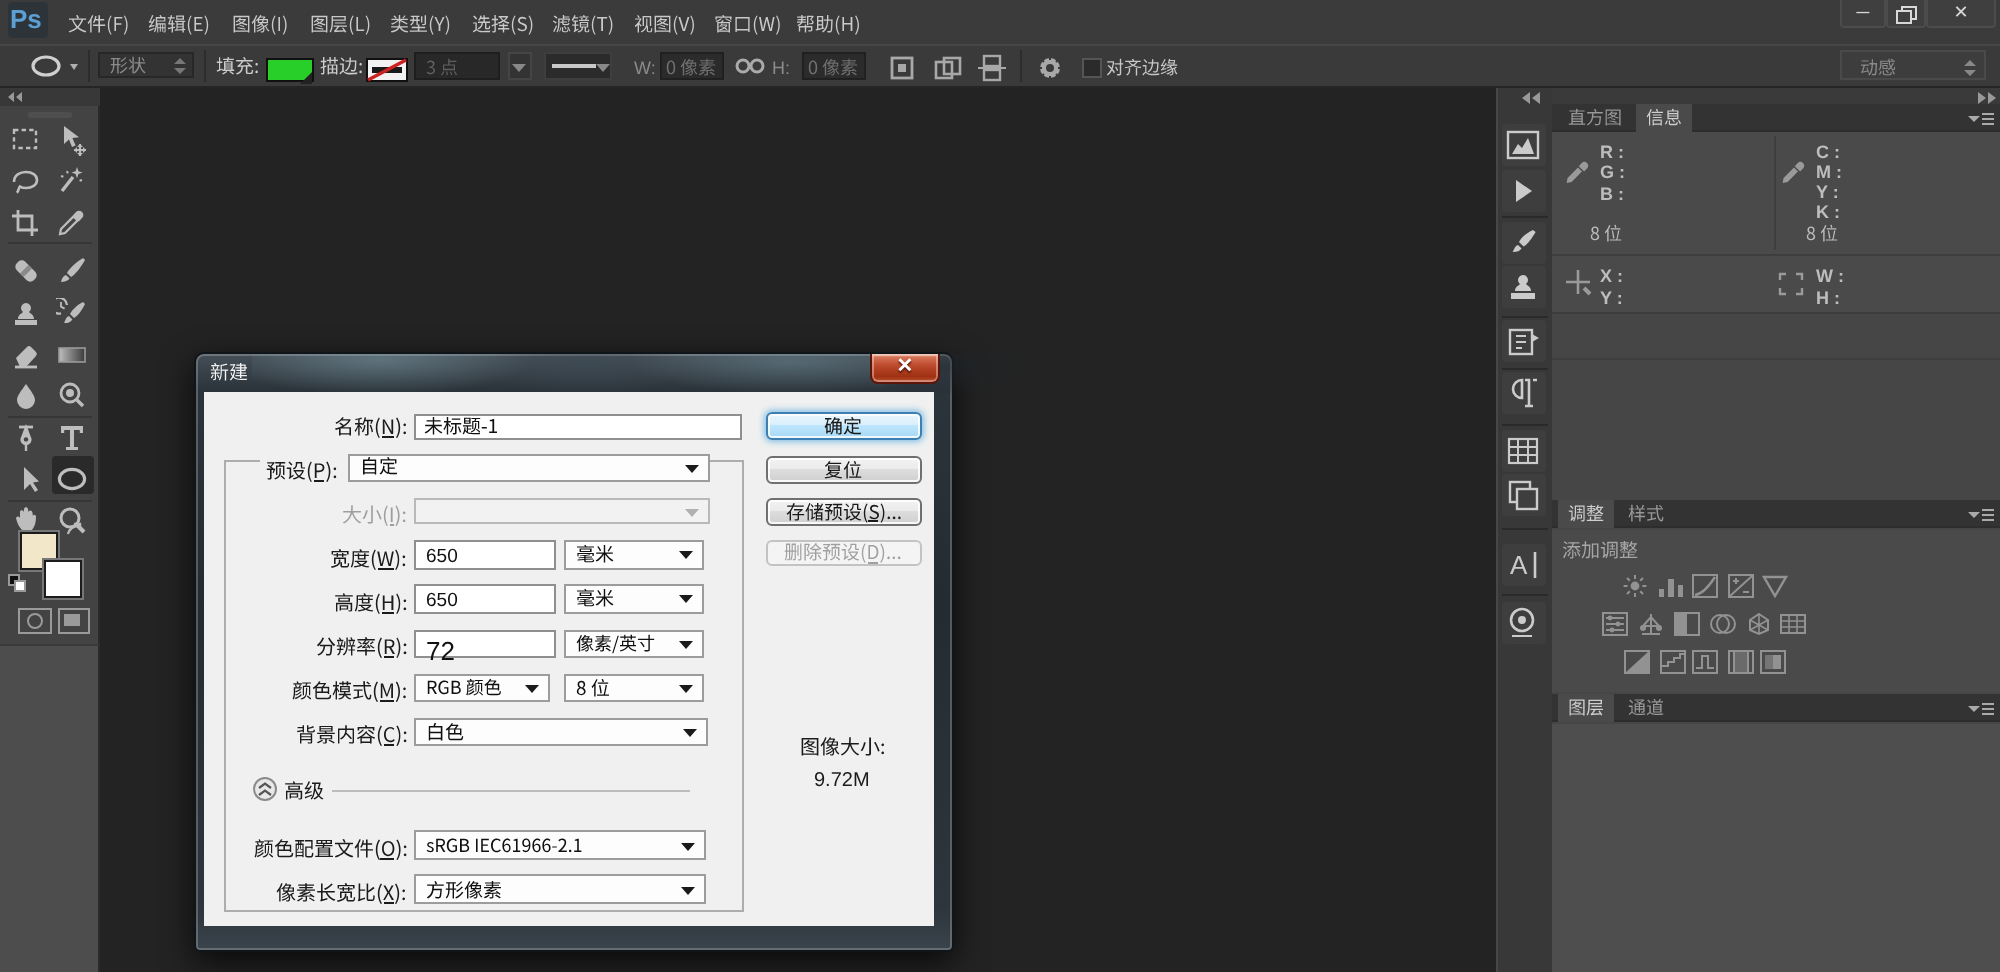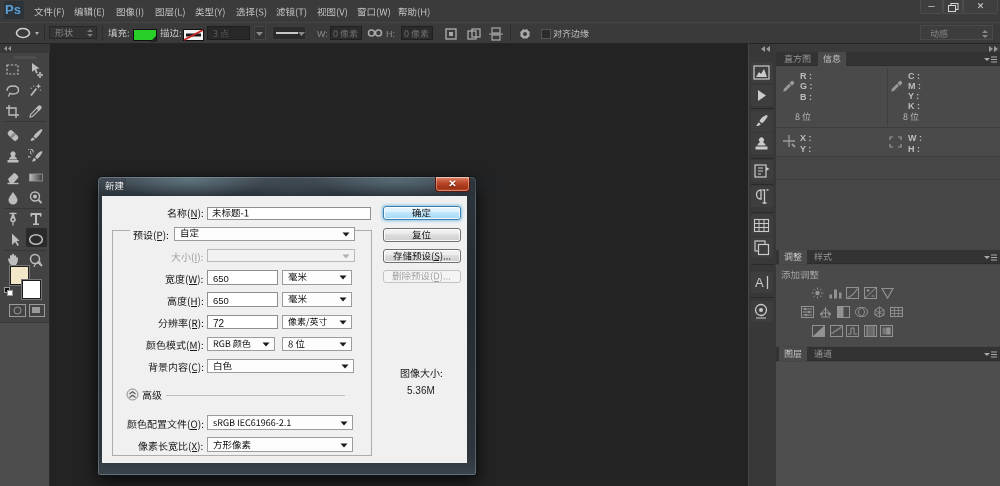--- a/index.html
+++ b/index.html
@@ -611,21 +611,21 @@
       <path d="M0.7 -4.0V-2.4H1.3V-3.5H8.2V-2.5H8.9V-4.0ZM2.5 -5.7H7.0V-5.0H2.5ZM1.8 -6.2V-4.5H7.8V-6.2ZM4.1 -7.8C4.2 -7.7 4.4 -7.4 4.5 -7.2H0.5V-6.7H9.0V-7.2H5.3C5.1 -7.5 4.9 -7.8 4.7 -8.1ZM6.9 -3.4C5.7 -3.1 3.6 -2.9 1.9 -2.8C1.9 -2.7 2.0 -2.5 2.0 -2.4C2.7 -2.4 3.4 -2.5 4.1 -2.5V-2.0L1.2 -1.8L1.3 -1.4L4.1 -1.5V-1.0L0.8 -0.8L0.8 -0.3L4.1 -0.5V-0.3C4.1 0.5 4.4 0.6 5.5 0.6C5.8 0.6 7.7 0.6 8.0 0.6C8.8 0.6 9.0 0.4 9.1 -0.5C8.9 -0.5 8.7 -0.6 8.5 -0.7C8.5 -0.0 8.4 0.1 7.9 0.1C7.5 0.1 5.9 0.1 5.6 0.1C4.9 0.1 4.8 0.0 4.8 -0.3V-0.6L8.6 -0.8L8.5 -1.3L4.8 -1.1V-1.6L8.0 -1.8L8.0 -2.3L4.8 -2.1V-2.6C5.7 -2.7 6.6 -2.8 7.2 -3.0Z M17.2 -7.5C16.9 -6.8 16.3 -5.7 15.8 -5.1L16.4 -4.8C16.9 -5.4 17.5 -6.4 18.0 -7.2ZM10.6 -7.2C11.1 -6.5 11.7 -5.5 11.9 -4.9L12.6 -5.2C12.4 -5.8 11.8 -6.8 11.2 -7.4ZM13.9 -8.0V-4.3H10.1V-3.6H13.3C12.5 -2.3 11.1 -0.9 9.8 -0.3C10.0 -0.1 10.2 0.1 10.4 0.3C11.6 -0.4 13.0 -1.8 13.9 -3.3V0.8H14.6V-3.3C15.5 -1.9 16.9 -0.5 18.2 0.2C18.3 0.0 18.5 -0.2 18.7 -0.4C17.4 -1.0 16.0 -2.3 15.2 -3.6H18.4V-4.3H14.6V-8.0Z" fill="#111"></path>
     </g>
   </svg>
 <svg style="position:absolute;left:156.6px;top:316.5px;overflow:visible;" width="48" height="13">
     <g transform="translate(1,10.0)">
       <path d="M6.7 -8.2 6.0 -7.9C6.8 -6.5 8.0 -4.8 9.0 -3.9C9.2 -4.1 9.4 -4.4 9.6 -4.6C8.6 -5.3 7.4 -6.9 6.7 -8.2ZM3.2 -8.2C2.7 -6.7 1.6 -5.3 0.4 -4.4C0.6 -4.3 1.0 -4.0 1.1 -3.8C1.4 -4.1 1.6 -4.3 1.9 -4.6V-3.9H3.8C3.6 -2.2 3.0 -0.6 0.7 0.2C0.8 0.4 1.0 0.6 1.1 0.8C3.7 -0.1 4.3 -1.9 4.6 -3.9H7.3C7.2 -1.4 7.0 -0.4 6.8 -0.1C6.7 -0.0 6.6 -0.0 6.4 -0.0C6.1 -0.0 5.5 -0.0 4.9 -0.1C5.0 0.1 5.1 0.5 5.1 0.7C5.8 0.7 6.4 0.7 6.7 0.7C7.0 0.7 7.3 0.6 7.5 0.3C7.8 -0.1 8.0 -1.2 8.1 -4.3C8.1 -4.4 8.1 -4.6 8.1 -4.6H1.9C2.8 -5.5 3.5 -6.7 4.0 -8.0Z M14.2 -6.4C14.1 -5.4 14.0 -4.1 13.7 -3.3L14.3 -3.1C14.6 -4.0 14.7 -5.3 14.7 -6.3ZM15.2 -8.3V-4.6C15.2 -2.8 15.1 -1.0 13.4 0.3C13.6 0.4 13.8 0.6 13.9 0.8C15.7 -0.6 15.9 -2.6 15.9 -4.6V-8.3ZM10.9 -6.2C11.1 -5.6 11.2 -4.9 11.2 -4.5L11.8 -4.6C11.8 -5.0 11.6 -5.8 11.4 -6.3ZM16.6 -6.2C16.7 -5.6 16.9 -4.9 16.9 -4.5L17.5 -4.6C17.5 -5.0 17.3 -5.7 17.1 -6.3ZM11.4 -8.1C11.6 -7.8 11.7 -7.4 11.9 -7.1H10.5V-6.4H13.7V-7.1H12.6C12.5 -7.5 12.2 -8.0 12.0 -8.3ZM10.6 -2.6V-2.0H11.7C11.7 -1.2 11.5 -0.3 10.6 0.3C10.7 0.4 10.9 0.7 11.0 0.8C12.1 0.1 12.4 -1.0 12.4 -2.0H13.7V-2.6H12.5V-3.8H13.8V-4.4H12.9C13.1 -4.9 13.3 -5.6 13.4 -6.2L12.8 -6.3C12.7 -5.8 12.5 -5.0 12.3 -4.4H10.4V-3.8H11.8V-2.6ZM17.1 -8.2C17.3 -7.9 17.5 -7.4 17.6 -7.1H16.2V-6.4H19.5V-7.1H18.4C18.2 -7.5 18.0 -8.0 17.7 -8.4ZM16.2 -2.3V-1.7H17.5V0.8H18.2V-1.7H19.5V-2.3H18.2V-3.8H19.6V-4.4H18.6C18.8 -4.9 19.1 -5.6 19.2 -6.2L18.6 -6.3C18.5 -5.8 18.3 -5.0 18.1 -4.4H16.1V-3.8H17.5V-2.3Z M28.3 -6.4C27.9 -6.0 27.3 -5.5 26.9 -5.2L27.4 -4.8C27.9 -5.1 28.5 -5.6 28.9 -6.0ZM20.6 -3.4 20.9 -2.8C21.6 -3.1 22.4 -3.5 23.2 -3.9L23.0 -4.5C22.1 -4.1 21.2 -3.6 20.6 -3.4ZM20.9 -6.0C21.4 -5.7 22.1 -5.2 22.4 -4.8L22.9 -5.3C22.6 -5.6 21.9 -6.1 21.4 -6.4ZM26.8 -4.1C27.5 -3.7 28.3 -3.1 28.7 -2.7L29.3 -3.1C28.9 -3.5 28.0 -4.1 27.3 -4.5ZM20.5 -2.0V-1.3H24.6V0.8H25.4V-1.3H29.5V-2.0H25.4V-2.8H24.6V-2.0ZM24.4 -8.3C24.5 -8.1 24.7 -7.8 24.8 -7.5H20.7V-6.8H24.4C24.1 -6.3 23.7 -5.9 23.6 -5.8C23.5 -5.6 23.3 -5.5 23.2 -5.5C23.2 -5.3 23.3 -5.0 23.4 -4.8C23.5 -4.9 23.8 -4.9 24.9 -5.0C24.4 -4.5 24.0 -4.2 23.8 -4.0C23.4 -3.7 23.2 -3.5 23.0 -3.5C23.1 -3.3 23.1 -3.0 23.2 -2.8C23.4 -2.9 23.7 -3.0 26.4 -3.2C26.5 -3.0 26.6 -2.9 26.6 -2.7L27.2 -3.0C27.0 -3.4 26.5 -4.2 26.1 -4.7L25.5 -4.4C25.7 -4.2 25.9 -4.0 26.0 -3.8L24.2 -3.6C25.1 -4.3 26.0 -5.2 26.8 -6.2L26.2 -6.5C26.0 -6.2 25.7 -5.9 25.5 -5.7L24.2 -5.6C24.5 -6.0 24.9 -6.4 25.2 -6.8H29.4V-7.5H25.7C25.6 -7.8 25.3 -8.2 25.1 -8.5Z M32.4 2.0 33.0 1.7C32.1 0.3 31.7 -1.4 31.7 -3.1C31.7 -4.8 32.1 -6.5 33.0 -7.9L32.4 -8.2C31.5 -6.7 30.9 -5.1 30.9 -3.1C30.9 -1.1 31.5 0.5 32.4 2.0Z M35.3 -3.9V-6.6H36.5C37.7 -6.6 38.3 -6.2 38.3 -5.3C38.3 -4.3 37.7 -3.9 36.5 -3.9ZM38.4 0.0H39.5L37.6 -3.2C38.6 -3.5 39.2 -4.1 39.2 -5.3C39.2 -6.8 38.2 -7.3 36.7 -7.3H34.4V0.0H35.3V-3.1H36.6Z M40.7 2.0C41.6 0.5 42.2 -1.1 42.2 -3.1C42.2 -5.1 41.6 -6.7 40.7 -8.2L40.2 -7.9C41.0 -6.5 41.4 -4.8 41.4 -3.1C41.4 -1.4 41.0 0.3 40.2 1.7Z M44.5 -3.9C44.9 -3.9 45.2 -4.2 45.2 -4.6C45.2 -5.0 44.9 -5.3 44.5 -5.3C44.1 -5.3 43.8 -5.0 43.8 -4.6C43.8 -4.2 44.1 -3.9 44.5 -3.9ZM44.5 0.1C44.9 0.1 45.2 -0.1 45.2 -0.6C45.2 -1.0 44.9 -1.3 44.5 -1.3C44.1 -1.3 43.8 -1.0 43.8 -0.6C43.8 -0.1 44.1 0.1 44.5 0.1Z" fill="#1c1c1c"></path>
     </g>
   </svg>
 <div class="abs" style="left:191.5px;top:327.7px;width:5.4px;height:1px;background:#1c1c1c;"></div>
 <div class="abs" style="left:207px;top:314.5px;width:71px;height:14.5px;background:#fff;border:1px solid #8f8f8f;box-sizing:border-box;"></div>
-<div class="abs" style="left:213px;top:317.5px;font-size:10px;color:#111;">72</div>
+<div class="abs" style="left:213px;top:317.5px;font-size:13px;color:#111;">72</div>
 <div class="abs" style="left:281.5px;top:314.5px;width:70.5px;height:14.5px;background:#fdfdfd;border:1px solid #9c9c9c;box-sizing:border-box;"></div>
 <svg class="abs" style="left:339.0px;top:319.75px" width="8" height="6">
     <path d="M0.5 0.5 l3.5 4 3.5-4z" fill="#1a1a1a"></path>
   </svg>
 <svg style="position:absolute;left:286.5px;top:316.0px;overflow:visible;" width="42" height="12">
     <g transform="translate(1,9.0)">
       <path d="M4.4 -6.4H6.0C5.8 -6.1 5.7 -5.9 5.5 -5.7H3.8C4.0 -5.9 4.2 -6.1 4.4 -6.4ZM4.4 -7.6C4.0 -6.8 3.3 -5.8 2.3 -5.1C2.4 -5.0 2.6 -4.9 2.7 -4.7C2.9 -4.8 3.1 -5.0 3.2 -5.1V-3.7H4.6C4.2 -3.3 3.5 -3.0 2.6 -2.7C2.7 -2.5 2.9 -2.4 3.0 -2.2C3.8 -2.5 4.4 -2.8 4.8 -3.1C4.9 -3.0 5.1 -2.9 5.2 -2.7C4.6 -2.2 3.5 -1.6 2.6 -1.4C2.7 -1.3 2.9 -1.1 3.0 -0.9C3.8 -1.2 4.8 -1.8 5.4 -2.3C5.5 -2.2 5.6 -2.0 5.7 -1.8C4.9 -1.1 3.6 -0.4 2.5 -0.1C2.6 0.0 2.8 0.2 2.9 0.4C3.9 0.1 5.0 -0.6 5.8 -1.3C5.9 -0.7 5.8 -0.2 5.6 -0.0C5.4 0.1 5.3 0.1 5.1 0.1C5.0 0.1 4.8 0.1 4.5 0.1C4.6 0.3 4.7 0.5 4.7 0.7C4.9 0.7 5.1 0.7 5.3 0.7C5.6 0.7 5.8 0.6 6.0 0.4C6.4 0.0 6.5 -0.9 6.2 -1.9L6.7 -2.1C7.0 -1.1 7.6 -0.3 8.3 0.2C8.4 0.0 8.6 -0.2 8.7 -0.3C8.0 -0.7 7.5 -1.5 7.2 -2.3C7.5 -2.5 7.9 -2.7 8.2 -2.9L7.7 -3.3C7.3 -3.0 6.6 -2.6 6.1 -2.3C5.9 -2.8 5.6 -3.2 5.2 -3.5L5.4 -3.7H8.1V-5.7H6.2C6.4 -6.0 6.7 -6.3 6.9 -6.7L6.5 -7.0L6.4 -6.9H4.7L5.0 -7.4ZM3.8 -5.1H5.4C5.4 -4.9 5.3 -4.6 5.1 -4.2H3.8ZM6.0 -5.1H7.5V-4.2H5.7C5.9 -4.6 6.0 -4.9 6.0 -5.1ZM2.4 -7.5C1.9 -6.2 1.1 -4.8 0.3 -3.9C0.4 -3.8 0.6 -3.4 0.6 -3.3C0.9 -3.6 1.2 -3.9 1.4 -4.3V0.7H2.1V-5.3C2.4 -5.9 2.7 -6.6 3.0 -7.3Z M14.7 -0.8C15.5 -0.4 16.5 0.2 16.9 0.6L17.5 0.2C16.9 -0.2 16.0 -0.8 15.2 -1.1ZM11.6 -1.2C11.1 -0.6 10.2 -0.2 9.4 0.1C9.6 0.2 9.8 0.5 9.9 0.6C10.7 0.2 11.6 -0.3 12.3 -0.9ZM10.7 -2.6C10.9 -2.7 11.2 -2.7 13.0 -2.8C12.1 -2.5 11.4 -2.2 11.1 -2.1C10.6 -1.9 10.2 -1.8 9.9 -1.8C9.9 -1.6 10.0 -1.3 10.0 -1.2C10.3 -1.3 10.6 -1.3 13.3 -1.5V-0.1C13.3 0.0 13.3 0.1 13.1 0.1C13.0 0.1 12.5 0.1 11.9 0.1C12.1 0.2 12.2 0.5 12.2 0.7C12.9 0.7 13.3 0.7 13.6 0.6C13.9 0.5 14.0 0.3 14.0 -0.1V-1.5L16.2 -1.6C16.5 -1.4 16.7 -1.2 16.8 -1.1L17.3 -1.4C17.0 -1.9 16.2 -2.4 15.6 -2.8L15.1 -2.5C15.2 -2.4 15.5 -2.2 15.7 -2.1L12.0 -1.9C13.2 -2.3 14.5 -2.8 15.7 -3.5L15.2 -3.9C14.9 -3.7 14.5 -3.5 14.1 -3.4L12.0 -3.3C12.5 -3.5 13.0 -3.7 13.5 -4.0L13.2 -4.2H17.5V-4.7H13.8V-5.3H16.6V-5.8H13.8V-6.4H17.1V-6.9H13.8V-7.6H13.1V-6.9H9.9V-6.4H13.1V-5.8H10.4V-5.3H13.1V-4.7H9.5V-4.2H12.7C12.1 -3.8 11.4 -3.5 11.2 -3.4C10.9 -3.3 10.7 -3.2 10.6 -3.2C10.6 -3.1 10.7 -2.8 10.7 -2.6Z M18.1 1.6H18.7L21.4 -7.1H20.8Z M25.6 -5.6V-4.6H23.0V-2.5H22.0V-1.9H25.4C25.0 -1.1 24.1 -0.3 21.9 0.2C22.0 0.3 22.2 0.6 22.3 0.7C24.6 0.2 25.6 -0.7 26.1 -1.6C26.8 -0.3 28.0 0.4 29.8 0.7C29.9 0.5 30.1 0.3 30.2 0.1C28.5 -0.1 27.3 -0.7 26.6 -1.9H30.0V-2.5H29.1V-4.6H26.3V-5.6ZM23.6 -2.5V-4.0H25.6V-3.2C25.6 -2.9 25.6 -2.7 25.6 -2.5ZM28.5 -2.5H26.3C26.3 -2.7 26.3 -2.9 26.3 -3.1V-4.0H28.5ZM27.3 -7.6V-6.7H24.7V-7.6H24.1V-6.7H22.1V-6.1H24.1V-5.2H24.7V-6.1H27.3V-5.2H28.0V-6.1H29.9V-6.7H28.0V-7.6Z M32.0 -3.7C32.7 -3.0 33.4 -2.1 33.7 -1.4L34.3 -1.8C34.0 -2.5 33.3 -3.4 32.6 -4.1ZM36.2 -7.6V-5.6H31.0V-5.0H36.2V-0.3C36.2 -0.1 36.2 -0.0 35.9 0.0C35.7 0.0 34.9 0.0 34.1 -0.0C34.2 0.2 34.3 0.5 34.4 0.7C35.4 0.7 36.1 0.7 36.4 0.6C36.8 0.5 36.9 0.3 36.9 -0.3V-5.0H39.1V-5.6H36.9V-7.6Z" fill="#111"></path>
     </g>
   </svg>
 <svg style="position:absolute;left:144.8px;top:338.5px;overflow:visible;" width="60" height="13">
@@ -731,12 +731,12 @@
     <g transform="translate(1,9.5)">
       <path d="M6.7 -6.9V-1.6H7.3V-6.9ZM8.1 -7.8V-0.0C8.1 0.1 8.1 0.1 7.9 0.1C7.8 0.1 7.4 0.1 7.0 0.1C7.1 0.3 7.2 0.6 7.2 0.8C7.8 0.8 8.2 0.7 8.4 0.6C8.6 0.5 8.7 0.3 8.7 -0.0V-7.8ZM0.4 -4.3V-3.6H1.0V-3.1C1.0 -2.0 1.0 -0.6 0.4 0.4C0.5 0.5 0.8 0.7 0.9 0.8C1.5 -0.3 1.6 -1.9 1.6 -3.2V-3.6H2.5V-0.1C2.5 -0.0 2.5 0.0 2.4 0.0C2.3 0.0 2.0 0.0 1.6 0.0C1.7 0.2 1.8 0.5 1.8 0.7C2.3 0.7 2.6 0.6 2.8 0.5C3.0 0.4 3.1 0.2 3.1 -0.1V-3.6H3.8V-3.6C3.8 -2.3 3.7 -0.7 3.2 0.4C3.3 0.5 3.6 0.7 3.7 0.8C4.3 -0.4 4.4 -2.2 4.4 -3.6V-3.6H5.3V-0.1C5.3 0.0 5.2 0.0 5.1 0.0C5.0 0.0 4.7 0.0 4.4 0.0C4.5 0.2 4.5 0.5 4.6 0.7C5.1 0.7 5.4 0.6 5.6 0.5C5.8 0.4 5.9 0.2 5.9 -0.1V-3.6H6.3V-4.3H5.9V-7.7H3.8V-4.3H3.1V-7.7H1.0V-4.3ZM1.6 -7.0H2.5V-4.3H1.6ZM4.4 -7.0H5.3V-4.3H4.4Z M14.0 -2.1C13.7 -1.4 13.2 -0.7 12.7 -0.2C12.9 -0.1 13.1 0.1 13.2 0.2C13.7 -0.3 14.3 -1.2 14.6 -1.9ZM16.8 -1.9C17.3 -1.3 17.9 -0.4 18.1 0.1L18.7 -0.2C18.4 -0.8 17.8 -1.6 17.3 -2.2ZM10.2 -7.6V0.7H10.9V-7.0H12.1C11.9 -6.3 11.6 -5.5 11.3 -4.8C12.0 -4.0 12.2 -3.4 12.2 -2.9C12.2 -2.6 12.2 -2.3 12.0 -2.2C11.9 -2.1 11.8 -2.1 11.7 -2.1C11.5 -2.1 11.3 -2.1 11.1 -2.1C11.2 -1.9 11.2 -1.7 11.3 -1.5C11.5 -1.5 11.7 -1.5 11.9 -1.5C12.1 -1.5 12.3 -1.6 12.5 -1.7C12.7 -1.9 12.8 -2.3 12.8 -2.8C12.8 -3.4 12.7 -4.1 11.9 -4.9C12.3 -5.6 12.6 -6.6 12.9 -7.4L12.5 -7.6L12.4 -7.6ZM13.0 -3.3V-2.6H15.5V-0.1C15.5 0.1 15.5 0.1 15.3 0.1C15.2 0.1 14.7 0.1 14.2 0.1C14.3 0.3 14.4 0.6 14.4 0.8C15.1 0.8 15.6 0.7 15.8 0.6C16.1 0.5 16.2 0.3 16.2 -0.1V-2.6H18.6V-3.3H16.2V-4.4H17.7V-5.1H13.9V-4.4H15.5V-3.3ZM15.8 -8.0C15.2 -6.9 14.0 -5.8 12.8 -5.2C12.9 -5.1 13.1 -4.8 13.2 -4.7C14.2 -5.2 15.1 -6.0 15.8 -6.9C16.6 -5.9 17.4 -5.3 18.3 -4.8C18.4 -5.0 18.6 -5.2 18.8 -5.3C17.9 -5.8 17.0 -6.4 16.2 -7.4L16.4 -7.8Z M25.4 -4.7V-2.8C25.4 -1.8 25.1 -0.5 22.9 0.2C23.1 0.3 23.2 0.6 23.3 0.7C25.7 -0.2 26.0 -1.6 26.0 -2.8V-4.7ZM25.9 -0.8C26.5 -0.4 27.3 0.3 27.6 0.8L28.1 0.2C27.7 -0.2 27.0 -0.8 26.4 -1.3ZM19.8 -5.8C20.4 -5.4 21.2 -4.9 21.7 -4.5H19.4V-3.8H20.9V-0.1C20.9 0.0 20.9 0.1 20.7 0.1C20.6 0.1 20.2 0.1 19.7 0.1C19.8 0.3 19.9 0.5 19.9 0.7C20.6 0.7 21.0 0.7 21.3 0.6C21.5 0.5 21.6 0.3 21.6 -0.1V-3.8H22.6C22.5 -3.3 22.3 -2.8 22.1 -2.4L22.6 -2.3C22.9 -2.8 23.2 -3.6 23.4 -4.4L23.0 -4.5L22.9 -4.5H22.2L22.4 -4.7C22.2 -4.9 21.9 -5.1 21.6 -5.3C22.1 -5.8 22.7 -6.6 23.2 -7.3L22.7 -7.6L22.6 -7.5H19.6V-6.9H22.1C21.8 -6.5 21.4 -6.0 21.1 -5.7L20.2 -6.2ZM23.8 -6.0V-1.4H24.4V-5.3H27.0V-1.5H27.7V-6.0H25.9L26.2 -6.9H28.1V-7.6H23.4V-6.9H25.4C25.4 -6.6 25.3 -6.3 25.2 -6.0Z M29.7 -7.4C30.2 -6.9 30.8 -6.3 31.1 -5.9L31.6 -6.4C31.3 -6.8 30.6 -7.4 30.1 -7.8ZM28.9 -5.0V-4.3H30.2V-0.9C30.2 -0.5 30.0 -0.2 29.8 -0.0C29.9 0.1 30.1 0.4 30.2 0.6C30.3 0.4 30.6 0.2 32.3 -1.1C32.2 -1.2 32.1 -1.5 32.0 -1.7L30.9 -0.9V-5.0ZM33.2 -7.6V-6.6C33.2 -5.9 33.0 -5.1 31.7 -4.5C31.8 -4.4 32.1 -4.1 32.2 -4.0C33.5 -4.6 33.8 -5.7 33.8 -6.6V-7.0H35.5V-5.4C35.5 -4.7 35.7 -4.5 36.3 -4.5C36.4 -4.5 36.9 -4.5 37.0 -4.5C37.2 -4.5 37.4 -4.5 37.5 -4.5C37.5 -4.7 37.5 -4.9 37.5 -5.1C37.4 -5.1 37.2 -5.1 37.0 -5.1C36.9 -5.1 36.5 -5.1 36.4 -5.1C36.2 -5.1 36.2 -5.2 36.2 -5.4V-7.6ZM36.1 -3.1C35.8 -2.4 35.3 -1.7 34.7 -1.2C34.0 -1.7 33.5 -2.4 33.2 -3.1ZM32.1 -3.8V-3.1H32.6L32.5 -3.1C32.9 -2.2 33.4 -1.4 34.1 -0.8C33.4 -0.4 32.6 -0.0 31.7 0.1C31.9 0.3 32.0 0.6 32.1 0.8C33.0 0.5 33.9 0.2 34.6 -0.4C35.4 0.2 36.2 0.6 37.2 0.8C37.3 0.6 37.5 0.3 37.6 0.2C36.7 -0.0 35.9 -0.4 35.2 -0.8C36.0 -1.5 36.7 -2.4 37.1 -3.6L36.6 -3.8L36.5 -3.8Z M40.3 1.9 40.8 1.6C40.0 0.3 39.6 -1.3 39.6 -3.0C39.6 -4.6 40.0 -6.2 40.8 -7.5L40.3 -7.8C39.4 -6.3 38.9 -4.8 38.9 -3.0C38.9 -1.1 39.4 0.4 40.3 1.9Z M42.2 0.0H43.9C46.0 0.0 47.2 -1.3 47.2 -3.5C47.2 -5.7 46.0 -7.0 43.9 -7.0H42.2ZM43.0 -0.7V-6.3H43.8C45.5 -6.3 46.3 -5.3 46.3 -3.5C46.3 -1.7 45.5 -0.7 43.8 -0.7Z M48.7 1.9C49.6 0.4 50.1 -1.1 50.1 -3.0C50.1 -4.8 49.6 -6.3 48.7 -7.8L48.1 -7.5C49.0 -6.2 49.4 -4.6 49.4 -3.0C49.4 -1.3 49.0 0.3 48.1 1.6Z M52.3 0.1C52.6 0.1 52.9 -0.1 52.9 -0.5C52.9 -0.9 52.6 -1.2 52.3 -1.2C51.9 -1.2 51.7 -0.9 51.7 -0.5C51.7 -0.1 51.9 0.1 52.3 0.1Z M54.9 0.1C55.3 0.1 55.5 -0.1 55.5 -0.5C55.5 -0.9 55.3 -1.2 54.9 -1.2C54.6 -1.2 54.3 -0.9 54.3 -0.5C54.3 -0.1 54.6 0.1 54.9 0.1Z M57.6 0.1C57.9 0.1 58.2 -0.1 58.2 -0.5C58.2 -0.9 57.9 -1.2 57.6 -1.2C57.2 -1.2 56.9 -0.9 56.9 -0.5C56.9 -0.1 57.2 0.1 57.6 0.1Z" fill="#a0a0a0"></path>
     </g>
   </svg>
 <div class="abs" style="left:433.8px;top:280.7px;width:5.5px;height:1px;background:#a0a0a0;"></div>
 <svg style="position:absolute;left:399.0px;top:367.0px;overflow:visible;" width="45" height="13">
     <g transform="translate(1,10.0)">
       <path d="M3.8 -2.8C4.5 -2.6 5.6 -2.3 6.1 -2.0L6.4 -2.5C5.9 -2.8 4.9 -3.1 4.1 -3.2ZM2.8 -1.5C4.1 -1.4 5.9 -1.0 6.8 -0.6L7.2 -1.2C6.2 -1.5 4.5 -1.9 3.1 -2.0ZM0.8 -8.0V0.8H1.6V0.4H8.4V0.8H9.2V-8.0ZM1.6 -0.3V-7.3H8.4V-0.3ZM4.1 -7.1C3.6 -6.3 2.8 -5.5 1.9 -5.0C2.1 -4.9 2.3 -4.6 2.5 -4.5C2.8 -4.7 3.1 -5.0 3.4 -5.2C3.7 -4.9 4.0 -4.6 4.4 -4.3C3.6 -3.9 2.6 -3.6 1.7 -3.5C1.9 -3.3 2.0 -3.0 2.1 -2.9C3.1 -3.1 4.1 -3.5 5.1 -4.0C5.9 -3.5 6.9 -3.2 7.8 -3.0C7.9 -3.1 8.1 -3.4 8.2 -3.5C7.4 -3.7 6.5 -4.0 5.7 -4.3C6.4 -4.8 7.1 -5.4 7.5 -6.1L7.1 -6.3L7.0 -6.3H4.4C4.5 -6.5 4.7 -6.7 4.8 -6.9ZM3.8 -5.6 3.9 -5.7H6.4C6.1 -5.3 5.6 -5.0 5.1 -4.7C4.5 -4.9 4.1 -5.3 3.8 -5.6Z M14.9 -7.1H16.7C16.5 -6.8 16.3 -6.5 16.1 -6.3H14.2C14.4 -6.6 14.7 -6.8 14.9 -7.1ZM14.9 -8.4C14.4 -7.5 13.7 -6.5 12.6 -5.7C12.7 -5.6 12.9 -5.4 13.1 -5.2C13.2 -5.4 13.4 -5.5 13.6 -5.7V-4.1H15.1C14.7 -3.7 13.9 -3.3 12.9 -3.0C13.0 -2.8 13.2 -2.6 13.3 -2.5C14.2 -2.8 14.9 -3.1 15.3 -3.5C15.5 -3.4 15.6 -3.2 15.8 -3.0C15.1 -2.4 13.8 -1.8 12.9 -1.5C13.0 -1.4 13.2 -1.2 13.3 -1.0C14.2 -1.3 15.3 -2.0 16.0 -2.6C16.1 -2.4 16.2 -2.2 16.3 -2.0C15.5 -1.2 14.0 -0.5 12.8 -0.1C12.9 0.0 13.1 0.3 13.2 0.4C14.3 0.1 15.6 -0.6 16.4 -1.4C16.5 -0.8 16.4 -0.2 16.2 -0.0C16.0 0.1 15.9 0.2 15.7 0.2C15.5 0.2 15.3 0.1 15.0 0.1C15.1 0.3 15.2 0.6 15.2 0.8C15.4 0.8 15.7 0.8 15.8 0.8C16.2 0.8 16.4 0.7 16.7 0.5C17.1 0.0 17.3 -1.0 16.9 -2.1L17.4 -2.3C17.8 -1.2 18.4 -0.3 19.2 0.2C19.3 0.1 19.5 -0.2 19.7 -0.3C18.9 -0.8 18.3 -1.6 18.0 -2.6C18.4 -2.8 18.8 -3.0 19.1 -3.2L18.6 -3.7C18.1 -3.4 17.4 -2.9 16.8 -2.6C16.5 -3.1 16.2 -3.5 15.8 -3.9L16.0 -4.1H19.0V-6.3H16.9C17.1 -6.6 17.4 -7.0 17.6 -7.4L17.2 -7.7L17.1 -7.7H15.3L15.6 -8.3ZM14.2 -5.7H16.0C16.0 -5.4 15.9 -5.1 15.6 -4.7H14.2ZM16.6 -5.7H18.3V-4.7H16.4C16.6 -5.1 16.6 -5.4 16.6 -5.7ZM12.6 -8.4C12.1 -6.9 11.2 -5.4 10.3 -4.4C10.4 -4.2 10.7 -3.8 10.7 -3.6C11.0 -4.0 11.3 -4.3 11.6 -4.7V0.8H12.3V-5.9C12.7 -6.6 13.1 -7.4 13.3 -8.2Z M24.6 -8.4C24.6 -7.6 24.6 -6.6 24.5 -5.5H20.6V-4.8H24.3C23.9 -2.9 22.9 -0.9 20.4 0.2C20.6 0.3 20.9 0.6 21.0 0.8C23.4 -0.3 24.5 -2.3 25.0 -4.2C25.8 -1.9 27.1 -0.1 29.0 0.8C29.1 0.6 29.4 0.2 29.6 0.1C27.6 -0.7 26.3 -2.6 25.6 -4.8H29.4V-5.5H25.3C25.4 -6.6 25.4 -7.6 25.4 -8.4Z M34.6 -8.3V-0.2C34.6 -0.0 34.6 0.0 34.4 0.0C34.1 0.0 33.4 0.1 32.7 0.0C32.8 0.2 33.0 0.6 33.0 0.8C34.0 0.8 34.6 0.8 34.9 0.7C35.3 0.5 35.5 0.3 35.5 -0.2V-8.3ZM37.0 -5.7C37.9 -4.3 38.7 -2.4 39.0 -1.2L39.8 -1.5C39.5 -2.7 38.6 -4.6 37.8 -6.0ZM32.0 -5.9C31.8 -4.6 31.2 -2.8 30.3 -1.8C30.5 -1.7 30.9 -1.5 31.0 -1.4C31.9 -2.5 32.5 -4.3 32.9 -5.8Z M41.4 -3.9C41.8 -3.9 42.0 -4.2 42.0 -4.6C42.0 -5.0 41.8 -5.3 41.4 -5.3C41.0 -5.3 40.7 -5.0 40.7 -4.6C40.7 -4.2 41.0 -3.9 41.4 -3.9ZM41.4 0.1C41.8 0.1 42.0 -0.1 42.0 -0.6C42.0 -1.0 41.8 -1.3 41.4 -1.3C41.0 -1.3 40.7 -1.0 40.7 -0.6C40.7 -0.1 41.0 0.1 41.4 0.1Z" fill="#1c1c1c"></path>
     </g>
   </svg>
-<div class="abs" style="left:407px;top:385px;font-size:10px;color:#1c1c1c;">5.36M</div>
+<div class="abs" style="left:407px;top:385px;font-size:10px;color:#1c1c1c;">9.72M</div>
 </body></html>

